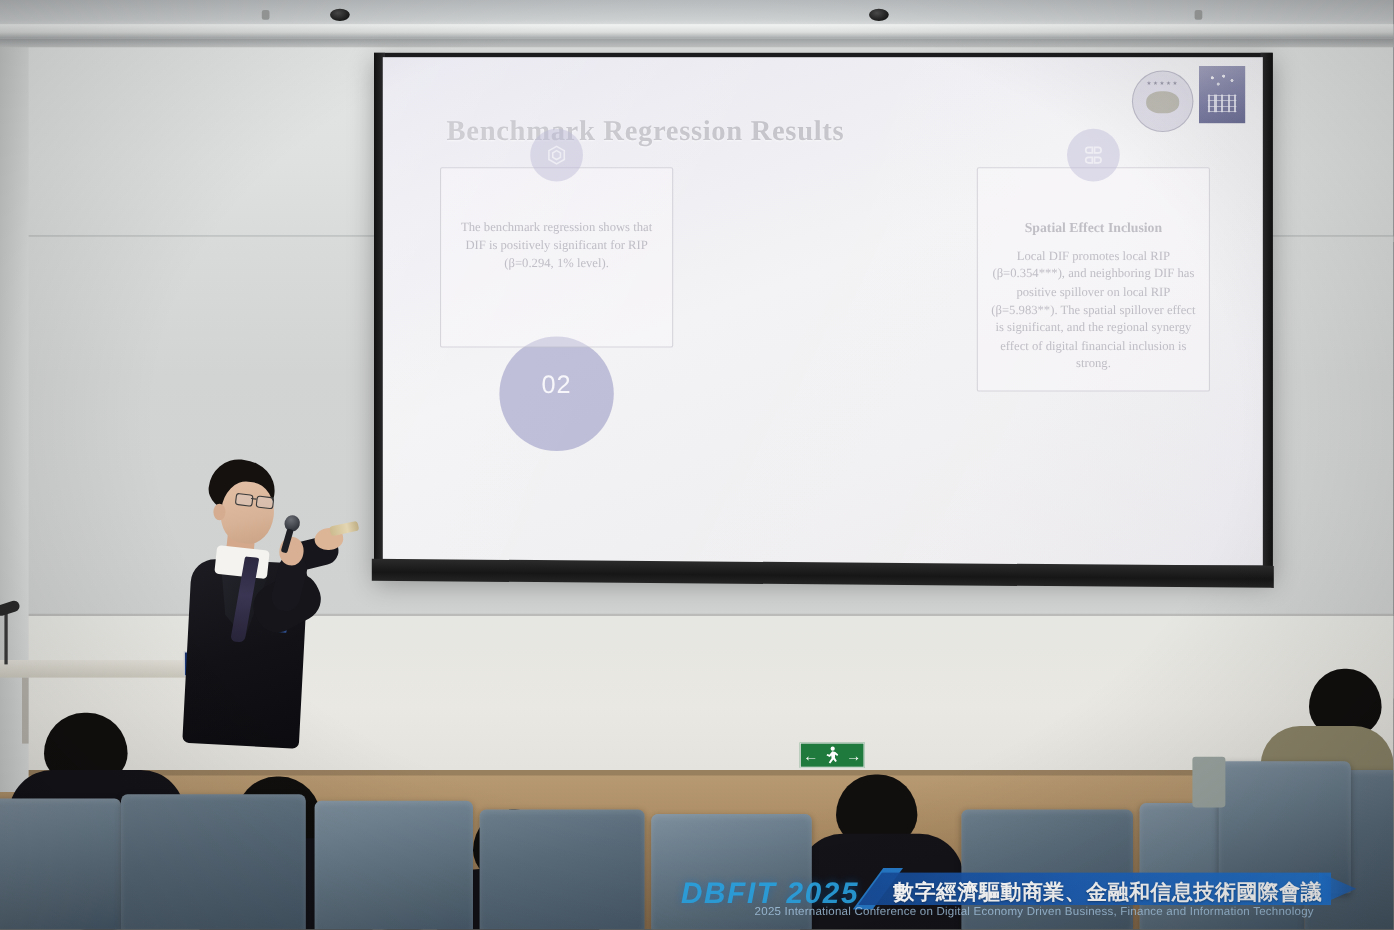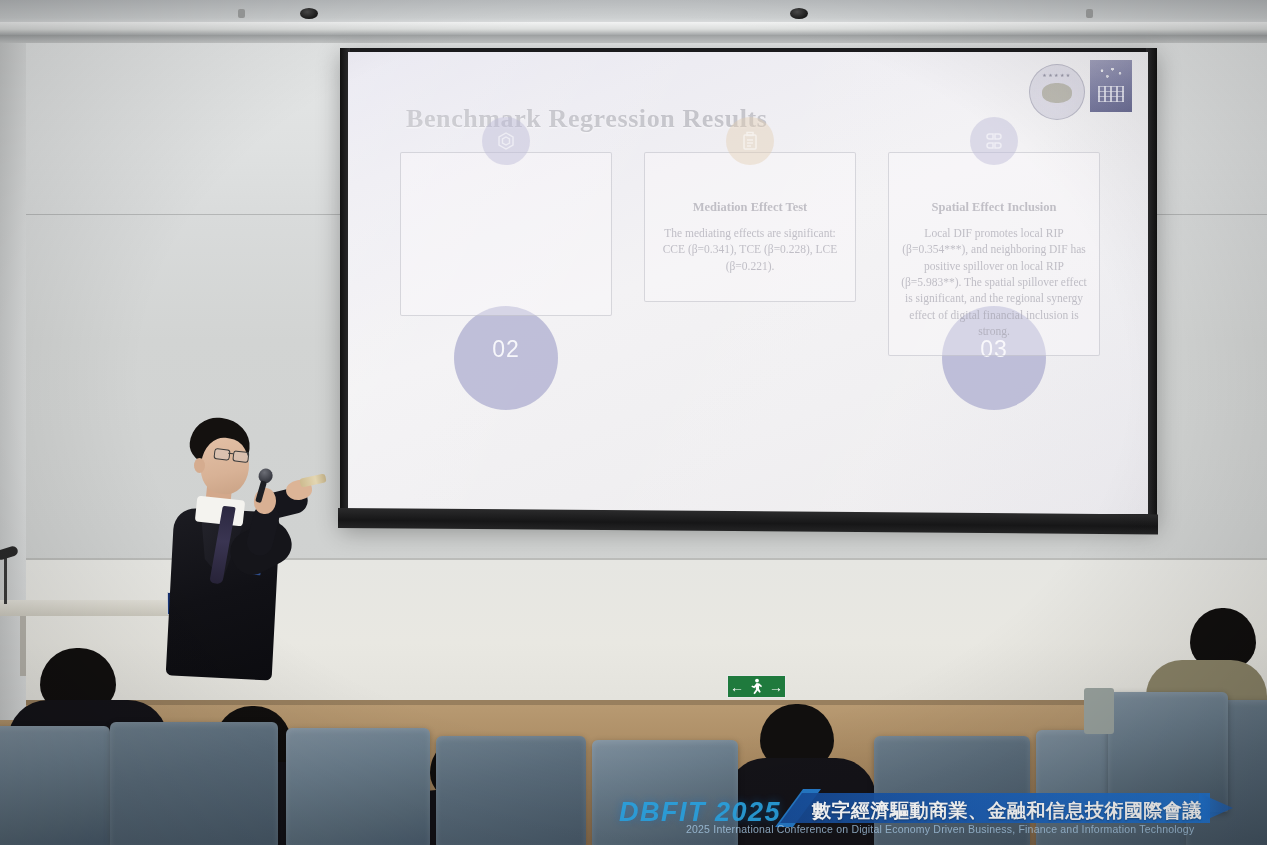--- a/index.html
+++ b/index.html
@@ -635,41 +635,28 @@
 
       <div class="card-wrap c1">
         <div class="card-num num-violet">02</div>
         <div class="card-box">
           <div class="card-icon icon-violet">
             <svg width="24" height="24" viewBox="0 0 24 24" fill="none" stroke="#ffffff" stroke-width="1.4">
               <polygon points="12,4 19,8 19,16 12,20 5,16 5,8"></polygon>
               <polygon points="12,8 15.5,10 15.5,14 12,16 8.5,14 8.5,10"></polygon>
             </svg>
           </div>
+          <div class="card-body">The benchmark regression shows that DIF is positively significant for RIP (β=0.294, 1% level).</div>
         </div>
       </div>
 
       <div class="card-wrap c2">
-        <div class="card-box">
-          <div class="card-icon icon-tan">
-            <svg width="24" height="24" viewBox="0 0 24 24" fill="none" stroke="#ffffff" stroke-width="1.4">
-              <rect x="6" y="6" width="12" height="14" rx="1"></rect>
-              <rect x="9" y="3.5" width="6" height="3"></rect>
-              <line x1="9" y1="11" x2="15" y2="11"></line>
-              <line x1="9" y1="14" x2="15" y2="14"></line>
-              <line x1="9" y1="17" x2="13" y2="17"></line>
-            </svg>
-          </div>
-          <div class="card-heading">Mediation Effect Test</div>
-          <div class="card-body">The mediating effects are significant: CCE (β=0.341), TCE (β=0.228), LCE (β=0.221).</div>
-        </div>
       </div>
 
       <div class="card-wrap c3">
-        <div class="card-num num-violet">03</div>
         <div class="card-box">
           <div class="card-icon icon-violet">
             <svg width="24" height="24" viewBox="0 0 24 24" fill="none" stroke="#ffffff" stroke-width="1.5">
               <path d="M11 5 H7.5 A2.5 2.5 0 1 0 7.5 10 H11 Z"></path>
               <path d="M13 5 H16.5 A2.5 2.5 0 1 1 16.5 10 H13 Z"></path>
               <path d="M11 19 H7.5 A2.5 2.5 0 1 1 7.5 14 H11 Z"></path>
               <path d="M13 19 H16.5 A2.5 2.5 0 1 0 16.5 14 H13 Z"></path>
             </svg>
           </div>
           <div class="card-heading">Spatial Effect Inclusion</div>

